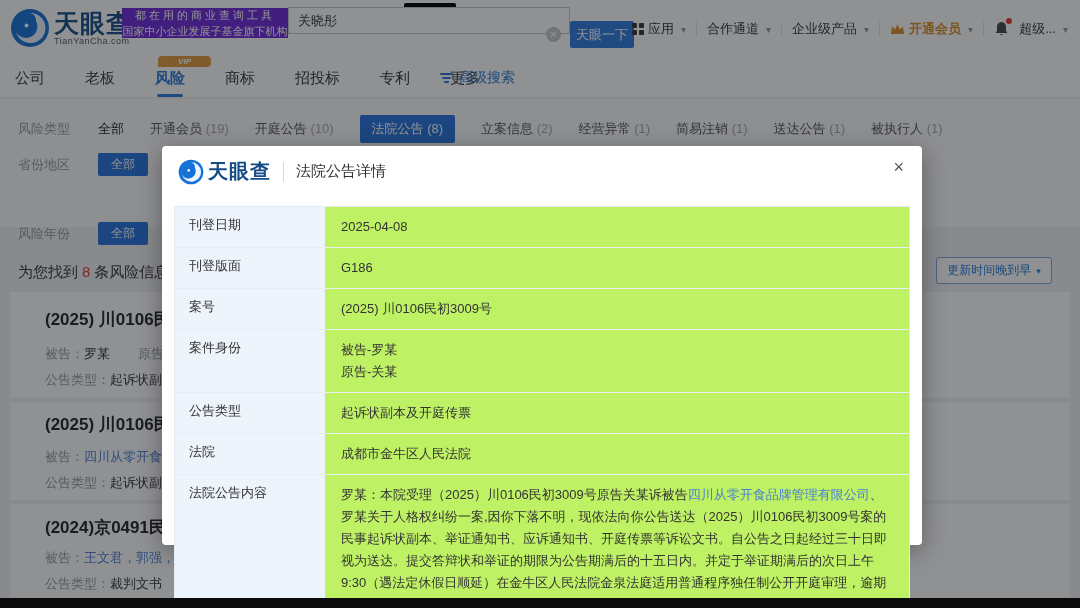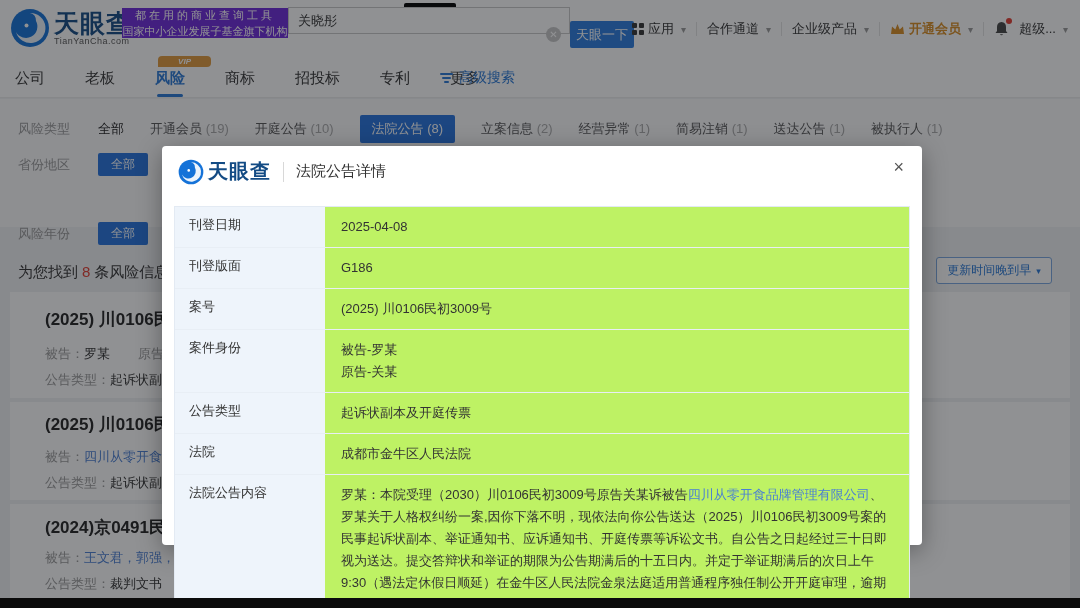--- a/index.html
+++ b/index.html
@@ -276,19 +276,19 @@
       <div class="m-lab">公告类型</div>
       <div class="m-val">起诉状副本及开庭传票</div>
     </div>
     <div class="m-row">
       <div class="m-lab">法院</div>
       <div class="m-val">成都市金牛区人民法院</div>
     </div>
     <div class="m-row">
       <div class="m-lab">法院公告内容</div>
       <div class="m-val">
-        <span>罗某：本院受理（2030）川0106民初3009号原告关某诉被告</span><span class="blue">四川从零开食品牌管理有限公司</span><span>、罗某关于人格权纠纷一案,因你下落不明，现依法向你公告送达（2025）川0106民初3009号案的民事起诉状副本、举证通知书、应诉通知书、开庭传票等诉讼文书。自公告之日起经过三十日即视为送达。提交答辩状和举证的期限为公告期满后的十五日内。并定于举证期满后的次日上午9:30（遇法定休假日顺延）在金牛区人民法院金泉法庭适用普通程序独任制公开开庭审理，逾期将依法缺席裁判。</span>
+        <span>罗某：本院受理（2025）川0106民初3009号原告关某诉被告</span><span class="blue">四川从零开食品牌管理有限公司</span><span>、罗某关于人格权纠纷一案,因你下落不明，现依法向你公告送达（2025）川0106民初3009号案的民事起诉状副本、举证通知书、应诉通知书、开庭传票等诉讼文书。自公告之日起经过三十日即视为送达。提交答辩状和举证的期限为公告期满后的十五日内。并定于举证期满后的次日上午9:30（遇法定休假日顺延）在金牛区人民法院金泉法庭适用普通程序独任制公开开庭审理，逾期将依法缺席裁判。</span>
       </div>
     </div>
   </div>
 </div>
 
 <div class="blackbar"></div>
 
 </body></html>

